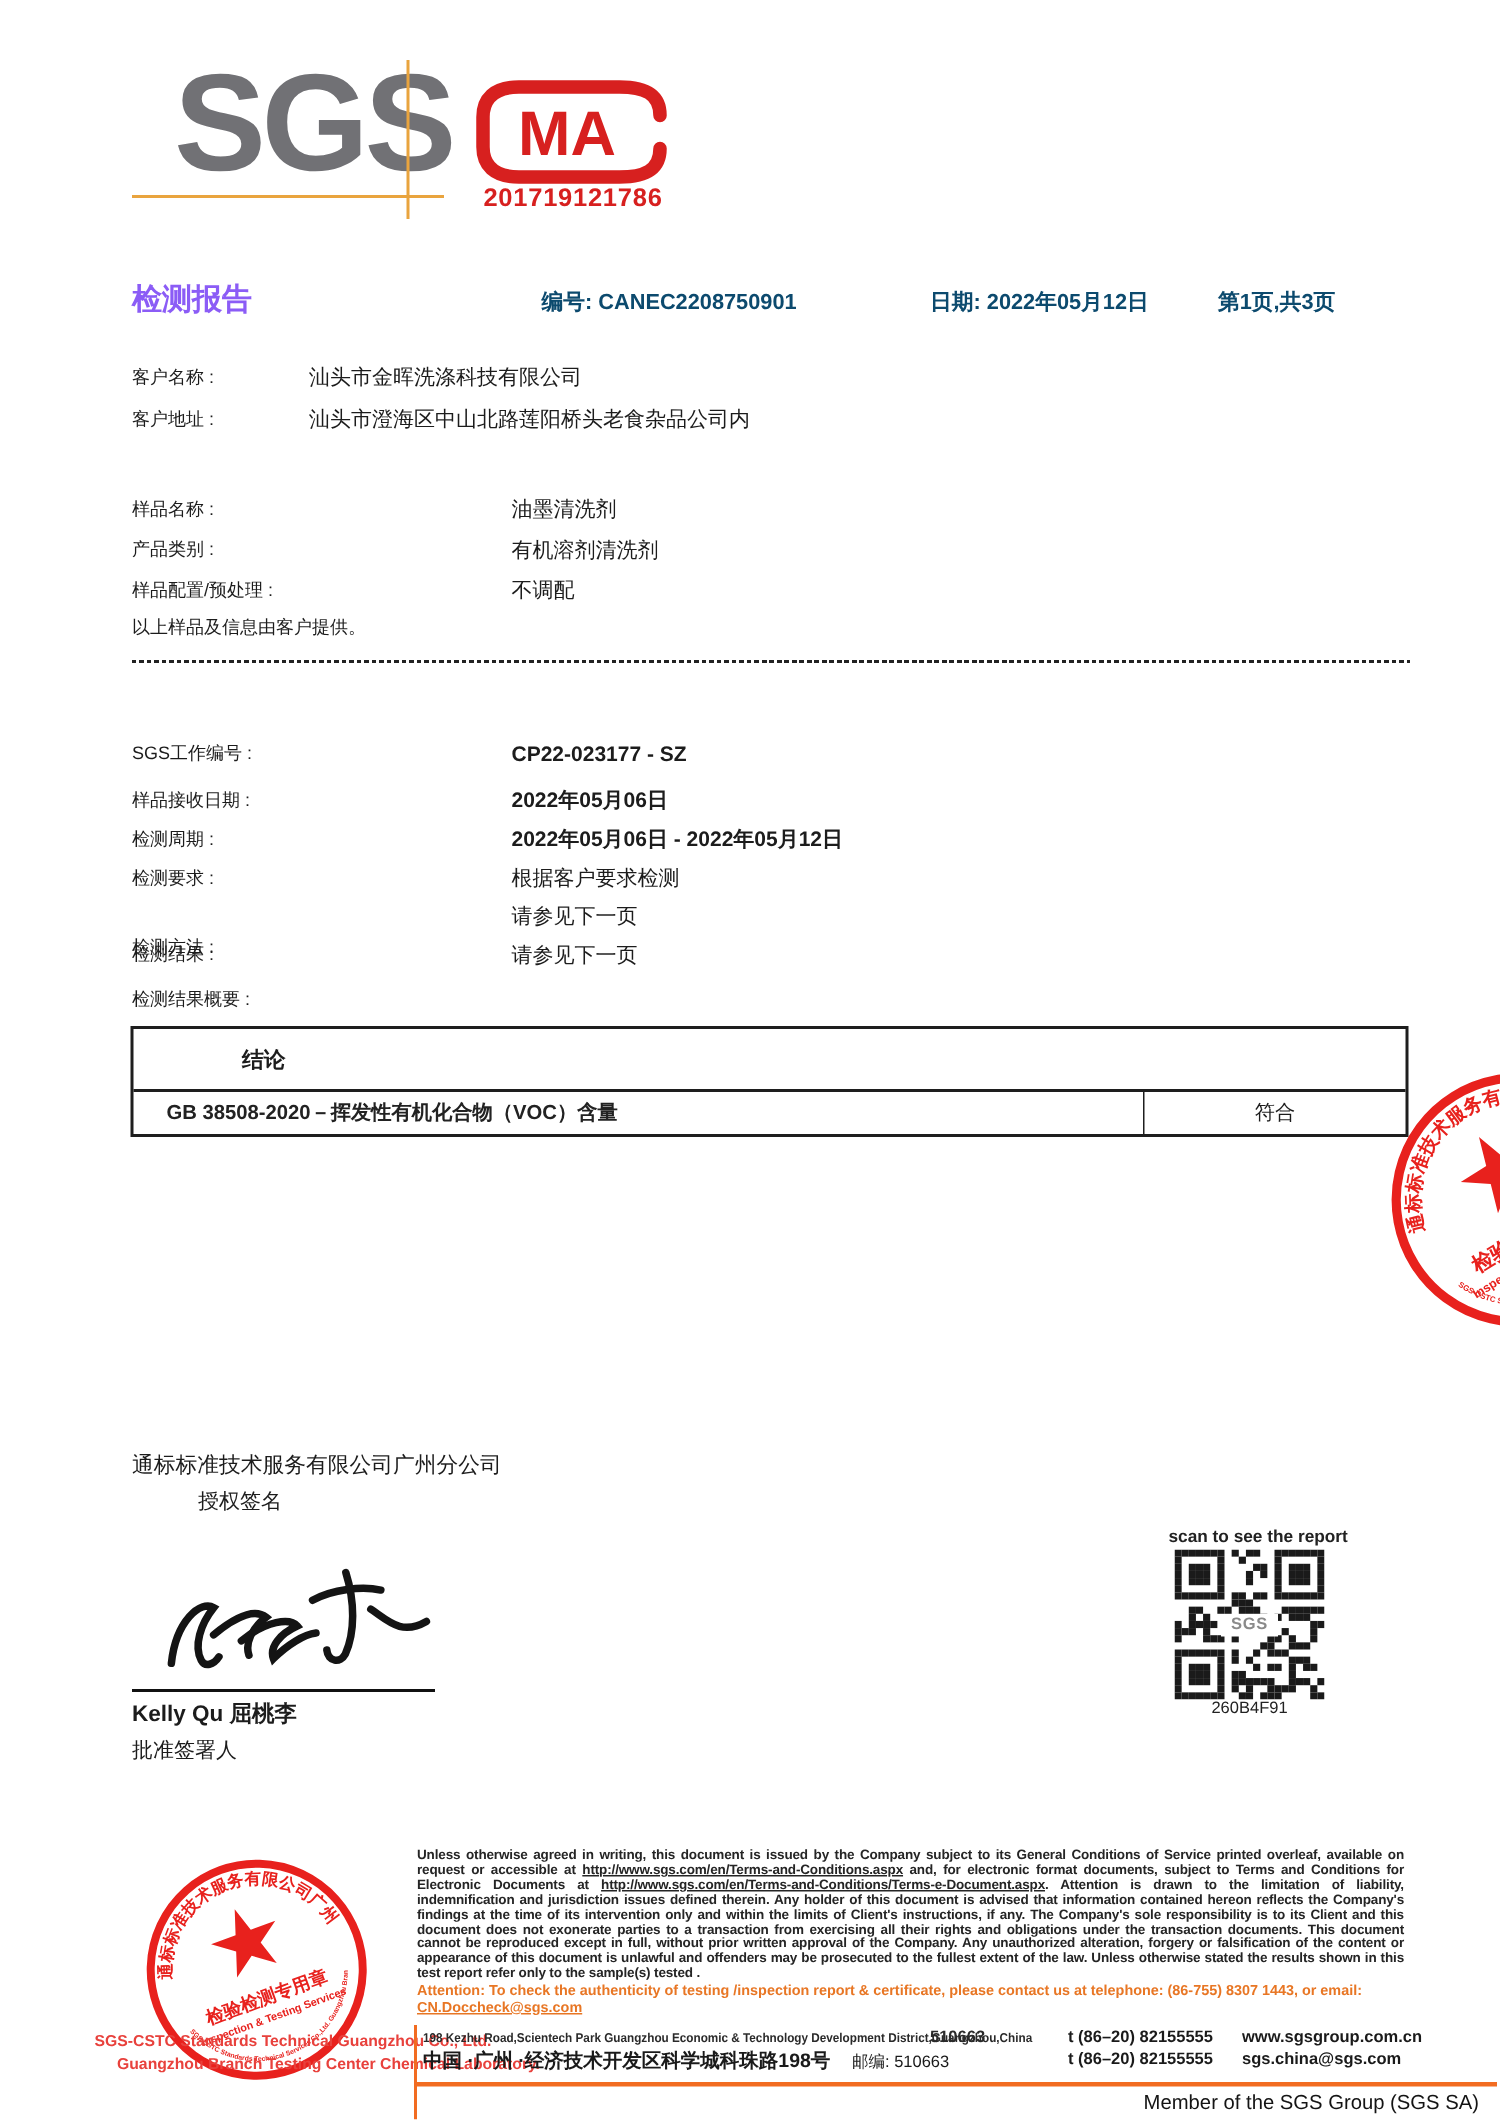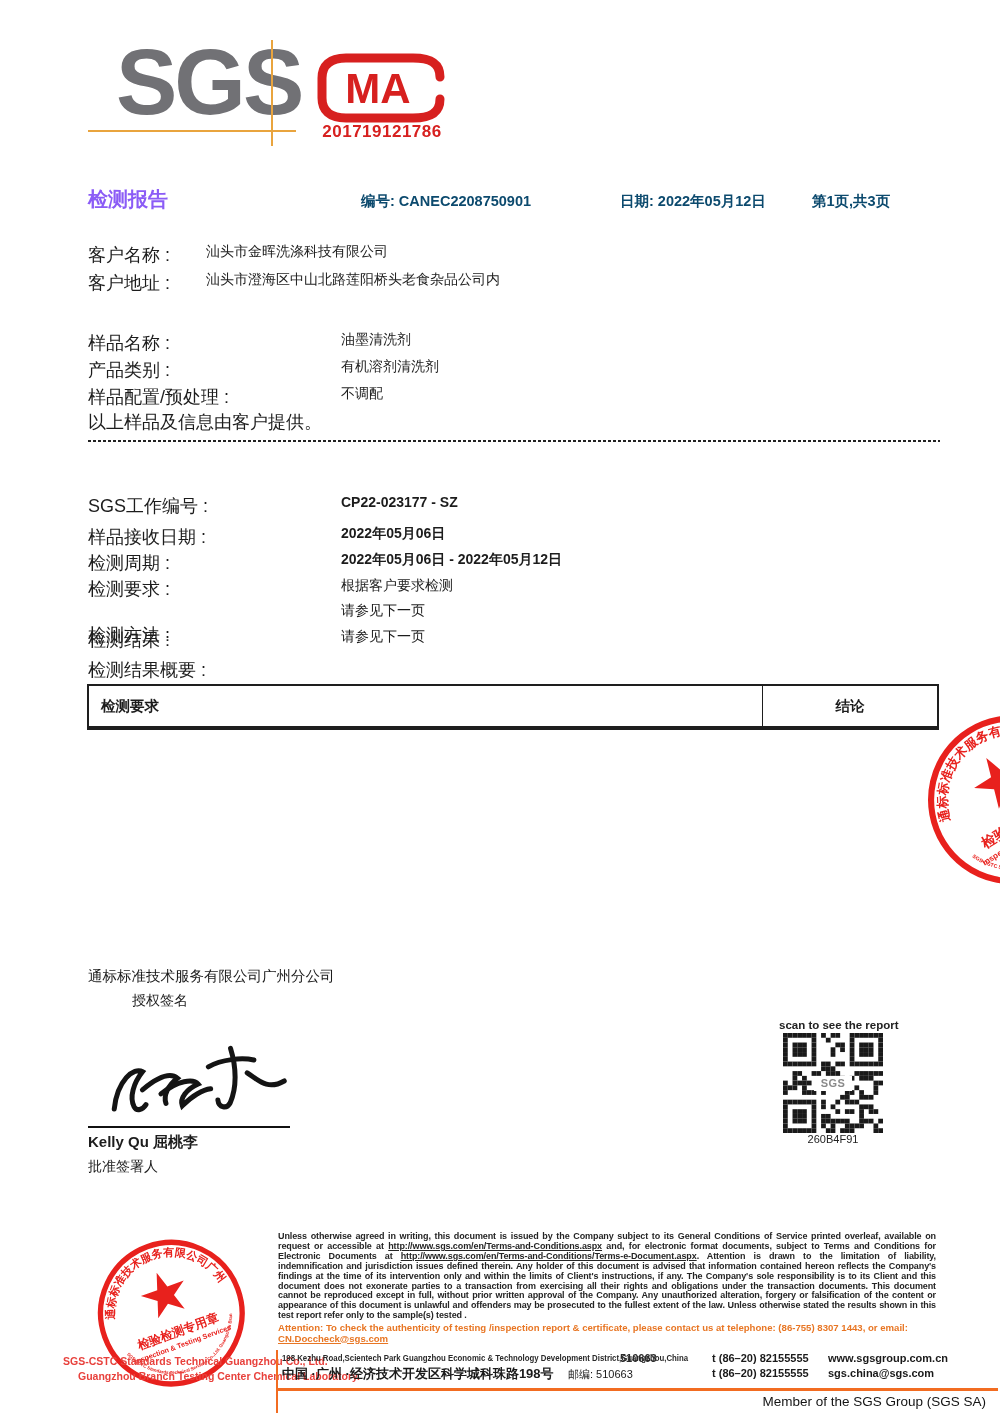--- a/index.html
+++ b/index.html
@@ -14,21 +14,21 @@
   .cross-h{left:88px;top:130px;width:208px;height:2px;background:#e9a43e;}
   .cross-v{left:271px;top:40px;width:2px;height:106px;background:#e9a43e;}
   .cma-box{left:316px;top:52px;}
   .cma-number{left:314px;top:122px;width:136px;text-align:center;font-size:17px;font-weight:700;color:#d7201f;letter-spacing:.5px;}
   .doc-title{left:88px;top:186px;font-size:20px;font-weight:700;color:#8b5cf6;}
   .hdr-meta{font-size:14.5px;color:#0c4a6e;font-weight:700;}
   .report-no{left:361px;top:192px;}
   .report-date{left:620px;top:192px;}
   .page-info{left:812px;top:192px;}
   
-  .lbl{font-size:18px;color:#1c1c1c;}
+  .lbl{font-size:12px;color:#1c1c1c;}
   .val{font-size:14px;color:#1c1c1c;}
   .dashed-sep{left:88px;top:440px;width:852px;height:2px;
     background:repeating-linear-gradient(90deg,#222 0 3px,transparent 3px 5px);}
   
   .rtable{left:87px;top:684px;width:848px;border:2px solid #1e1e1e;}
   .rtable .hrow{display:flex;border-bottom:2px solid #1e1e1e;height:40px;align-items:center;}
   .rtable .drow{display:flex;height:28px;align-items:center;}
   .rtable .c1{width:79.5%;padding-left:12px;box-sizing:border-box;border-right:1.5px solid #1e1e1e;height:100%;display:flex;align-items:center;}
   .rtable .c2{width:20.5%;text-align:center;}
   .rtable .hrow .c1,.rtable .hrow .c2{font-weight:700;font-size:14.5px;}
@@ -116,22 +116,25 @@
 <div class="t lbl" style="left:88px;top:577px;">检测要求 :</div>
 <div class="t val" style="left:341px;top:577px;">根据客户要求检测</div>
 <div class="t lbl" style="left:88px;top:623px;">检测方法 :</div>
 <div class="t val" style="left:341px;top:602px;">请参见下一页</div>
 <div class="t lbl" style="left:88px;top:628px;">检测结果 :</div>
 <div class="t val" style="left:341px;top:628px;">请参见下一页</div>
 <div class="t lbl" style="left:88px;top:658px;">检测结果概要 :</div>
 
 <div class="t rtable">
   <div class="hrow">
-    <div class="c1">检测要求</div>
     <div class="c2">结论</div>
+  </div>
+  <div class="drow">
+    <div class="c1">GB 38508-2020－挥发性有机化合物（VOC）含量</div>
+    <div class="c2">符合</div>
   </div>
 </div>
 
 <div class="stamp stamp-r">
   <svg width="175" height="175" viewBox="0 0 200 200">
     <circle cx="100" cy="100" r="93" fill="none" stroke="#e8211d" stroke-width="7"></circle>
     <path id="arcA2" d="M 26.6 84.4 A 75 75 0 0 1 173.4 84.4" fill="none"></path>
     <path id="arcB2" d="M 24.8 127.4 A 80 80 0 0 0 175.2 127.4" fill="none"></path>
     <text font-size="14.5" font-weight="bold" fill="#e8211d" font-family="Liberation Sans, sans-serif">
       <textPath href="#arcA2" startOffset="2">通标标准技术服务有限公司广州分公司</textPath>

